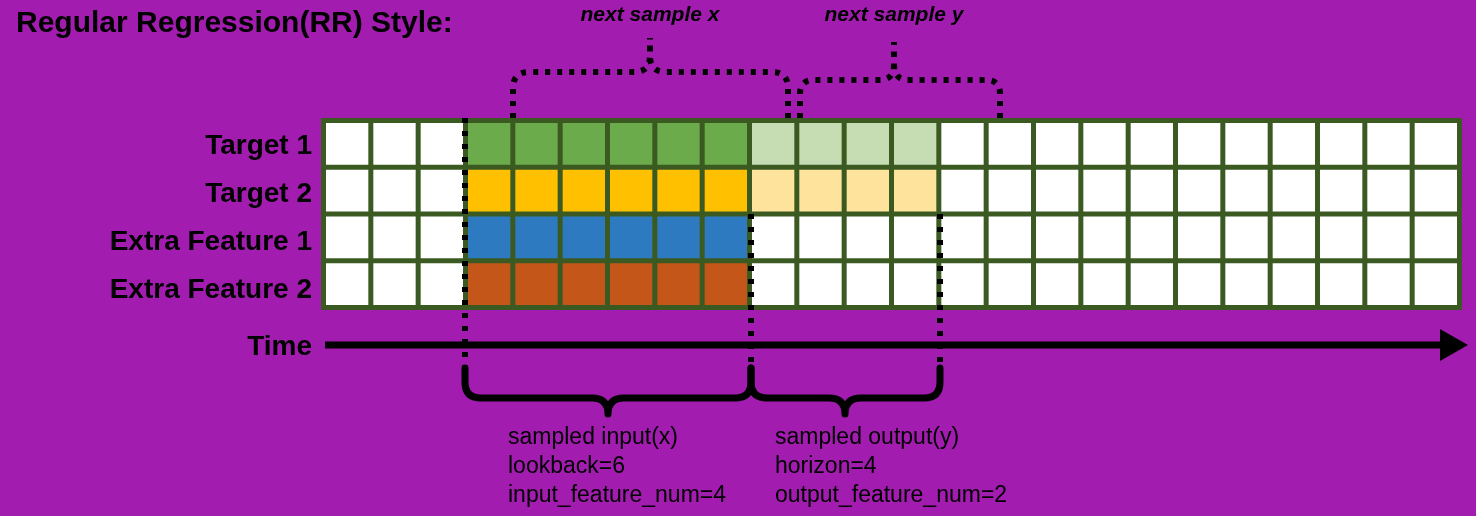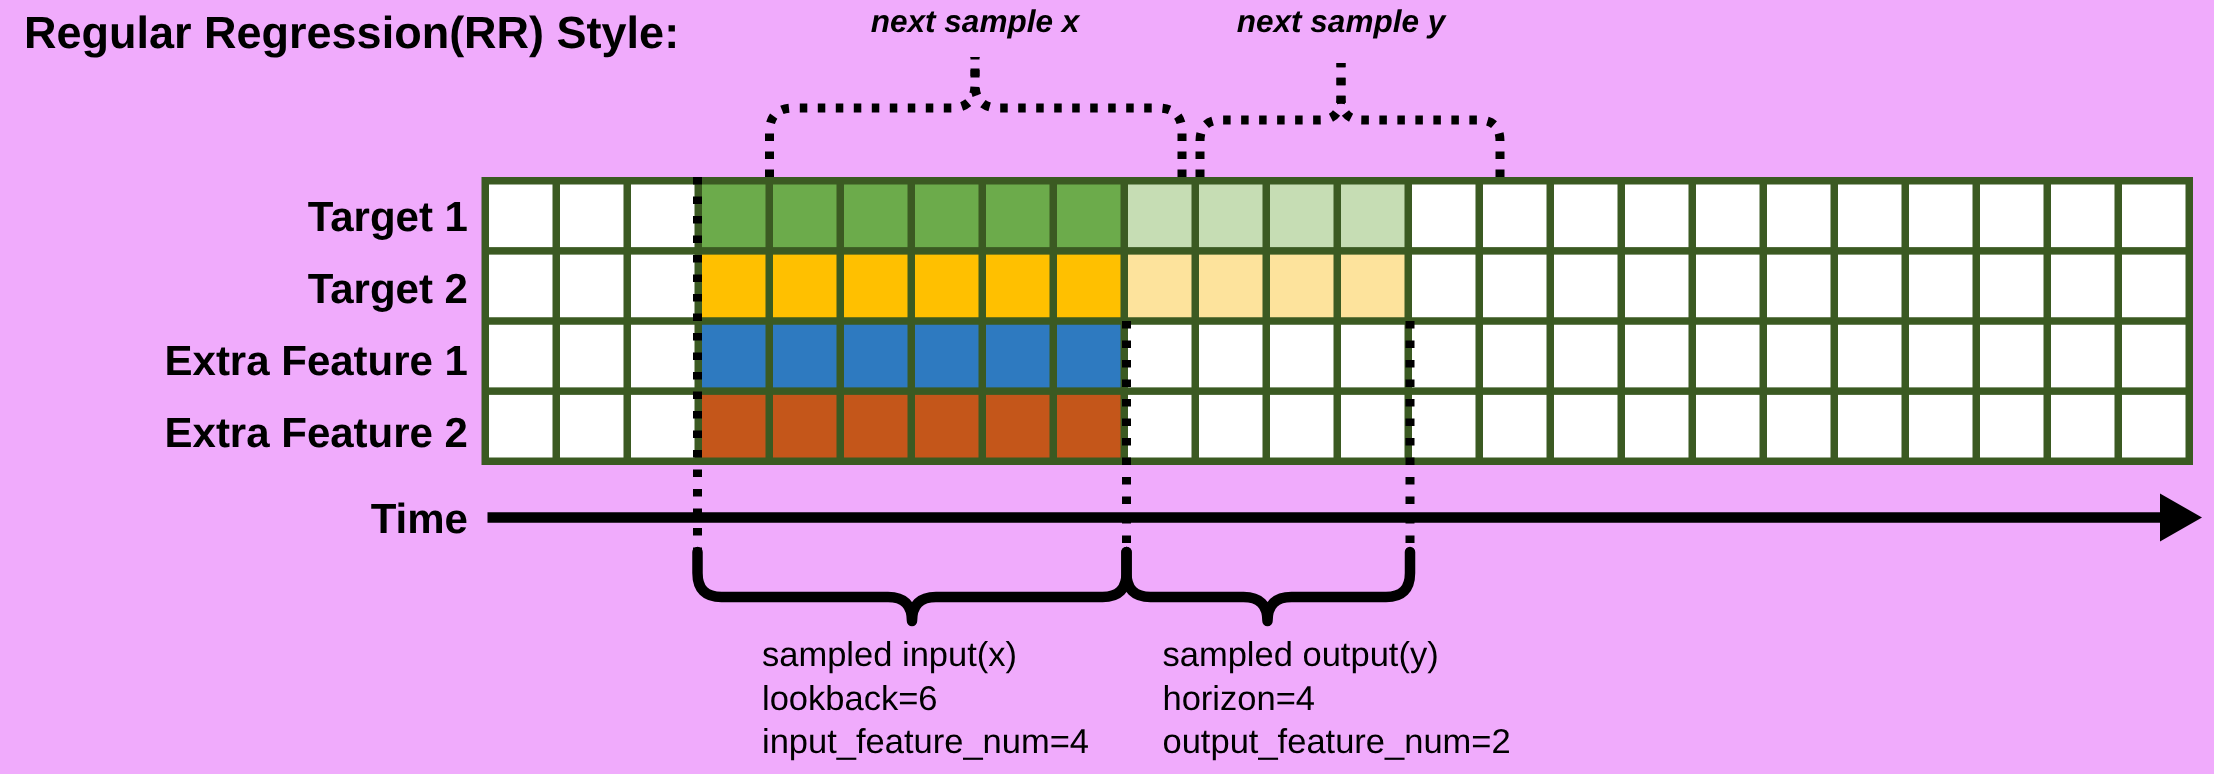--- a/index.html
+++ b/index.html
@@ -4,21 +4,21 @@
 <style>
   html, body {
     margin: 0;
     padding: 0;
     background: #ffffff;
   }
   #page {
     position: relative;
     width: 1476px;
     height: 516px;
-    background: #f0abfc;
+    background: #a21caf;
     overflow: hidden;
     font-family: "Liberation Sans", sans-serif;
   }
   #diagram {
     position: absolute;
     left: 0;
     top: 0;
     width: 1476px;
     height: 516px;
   }

